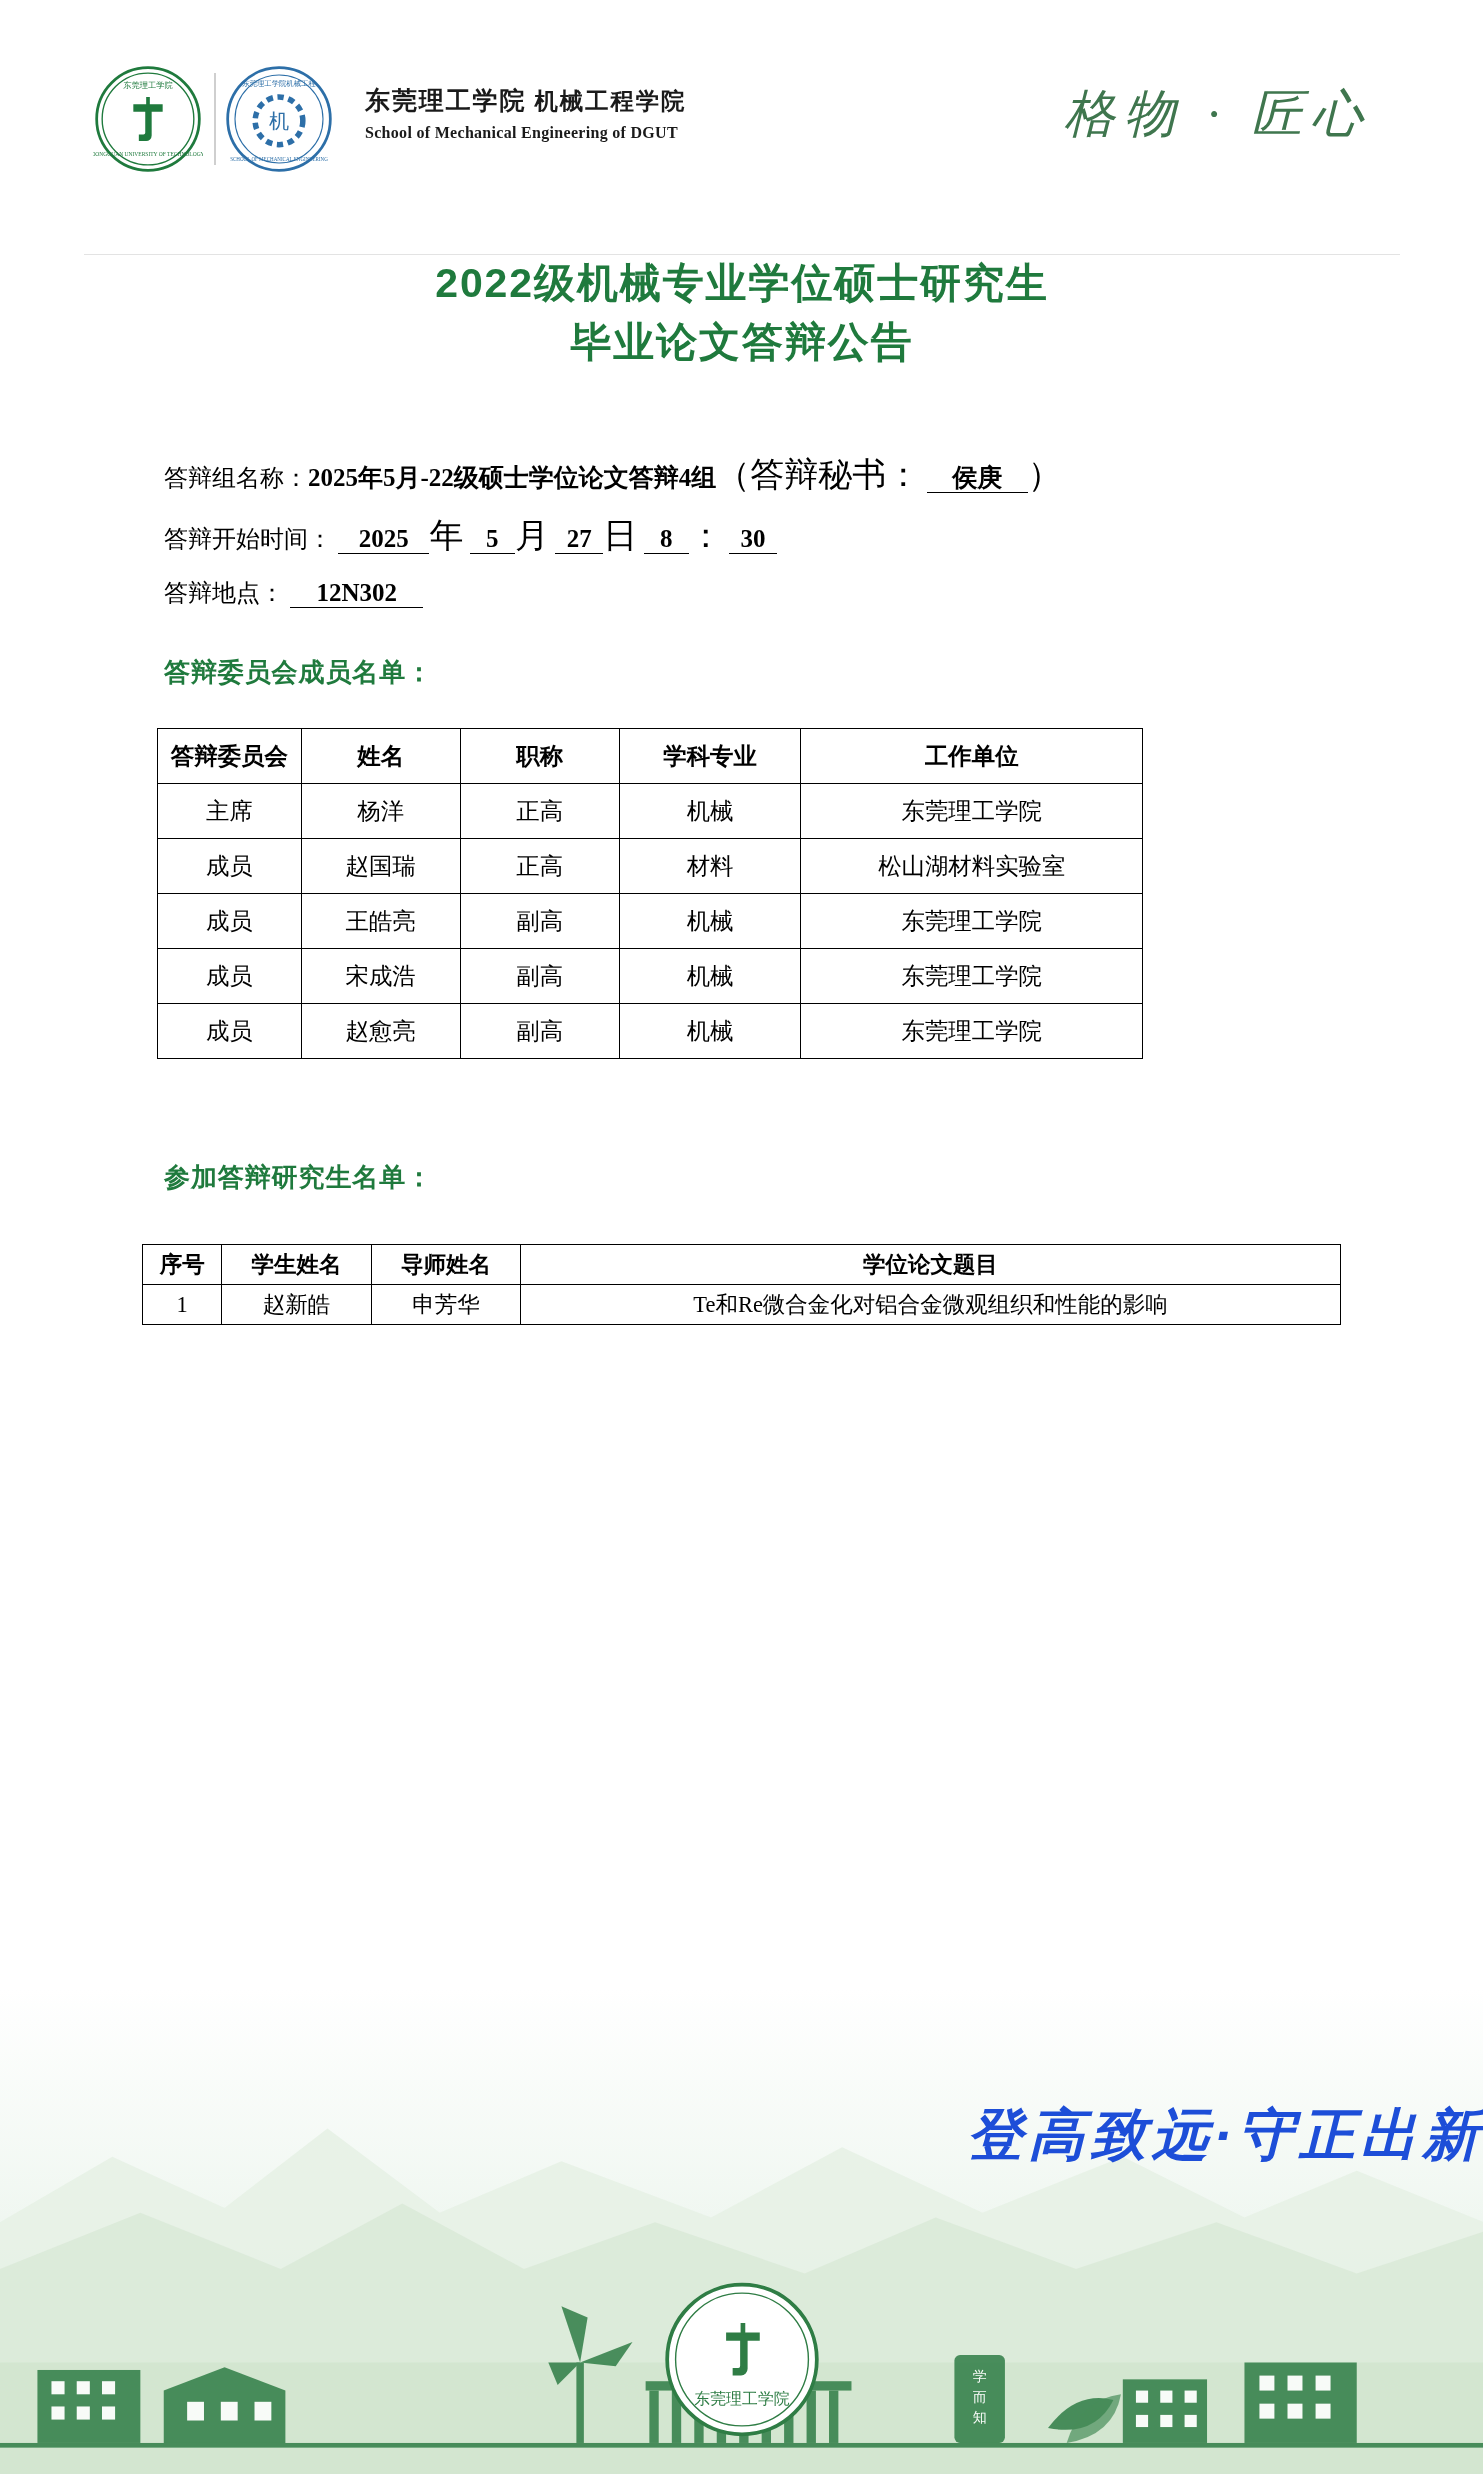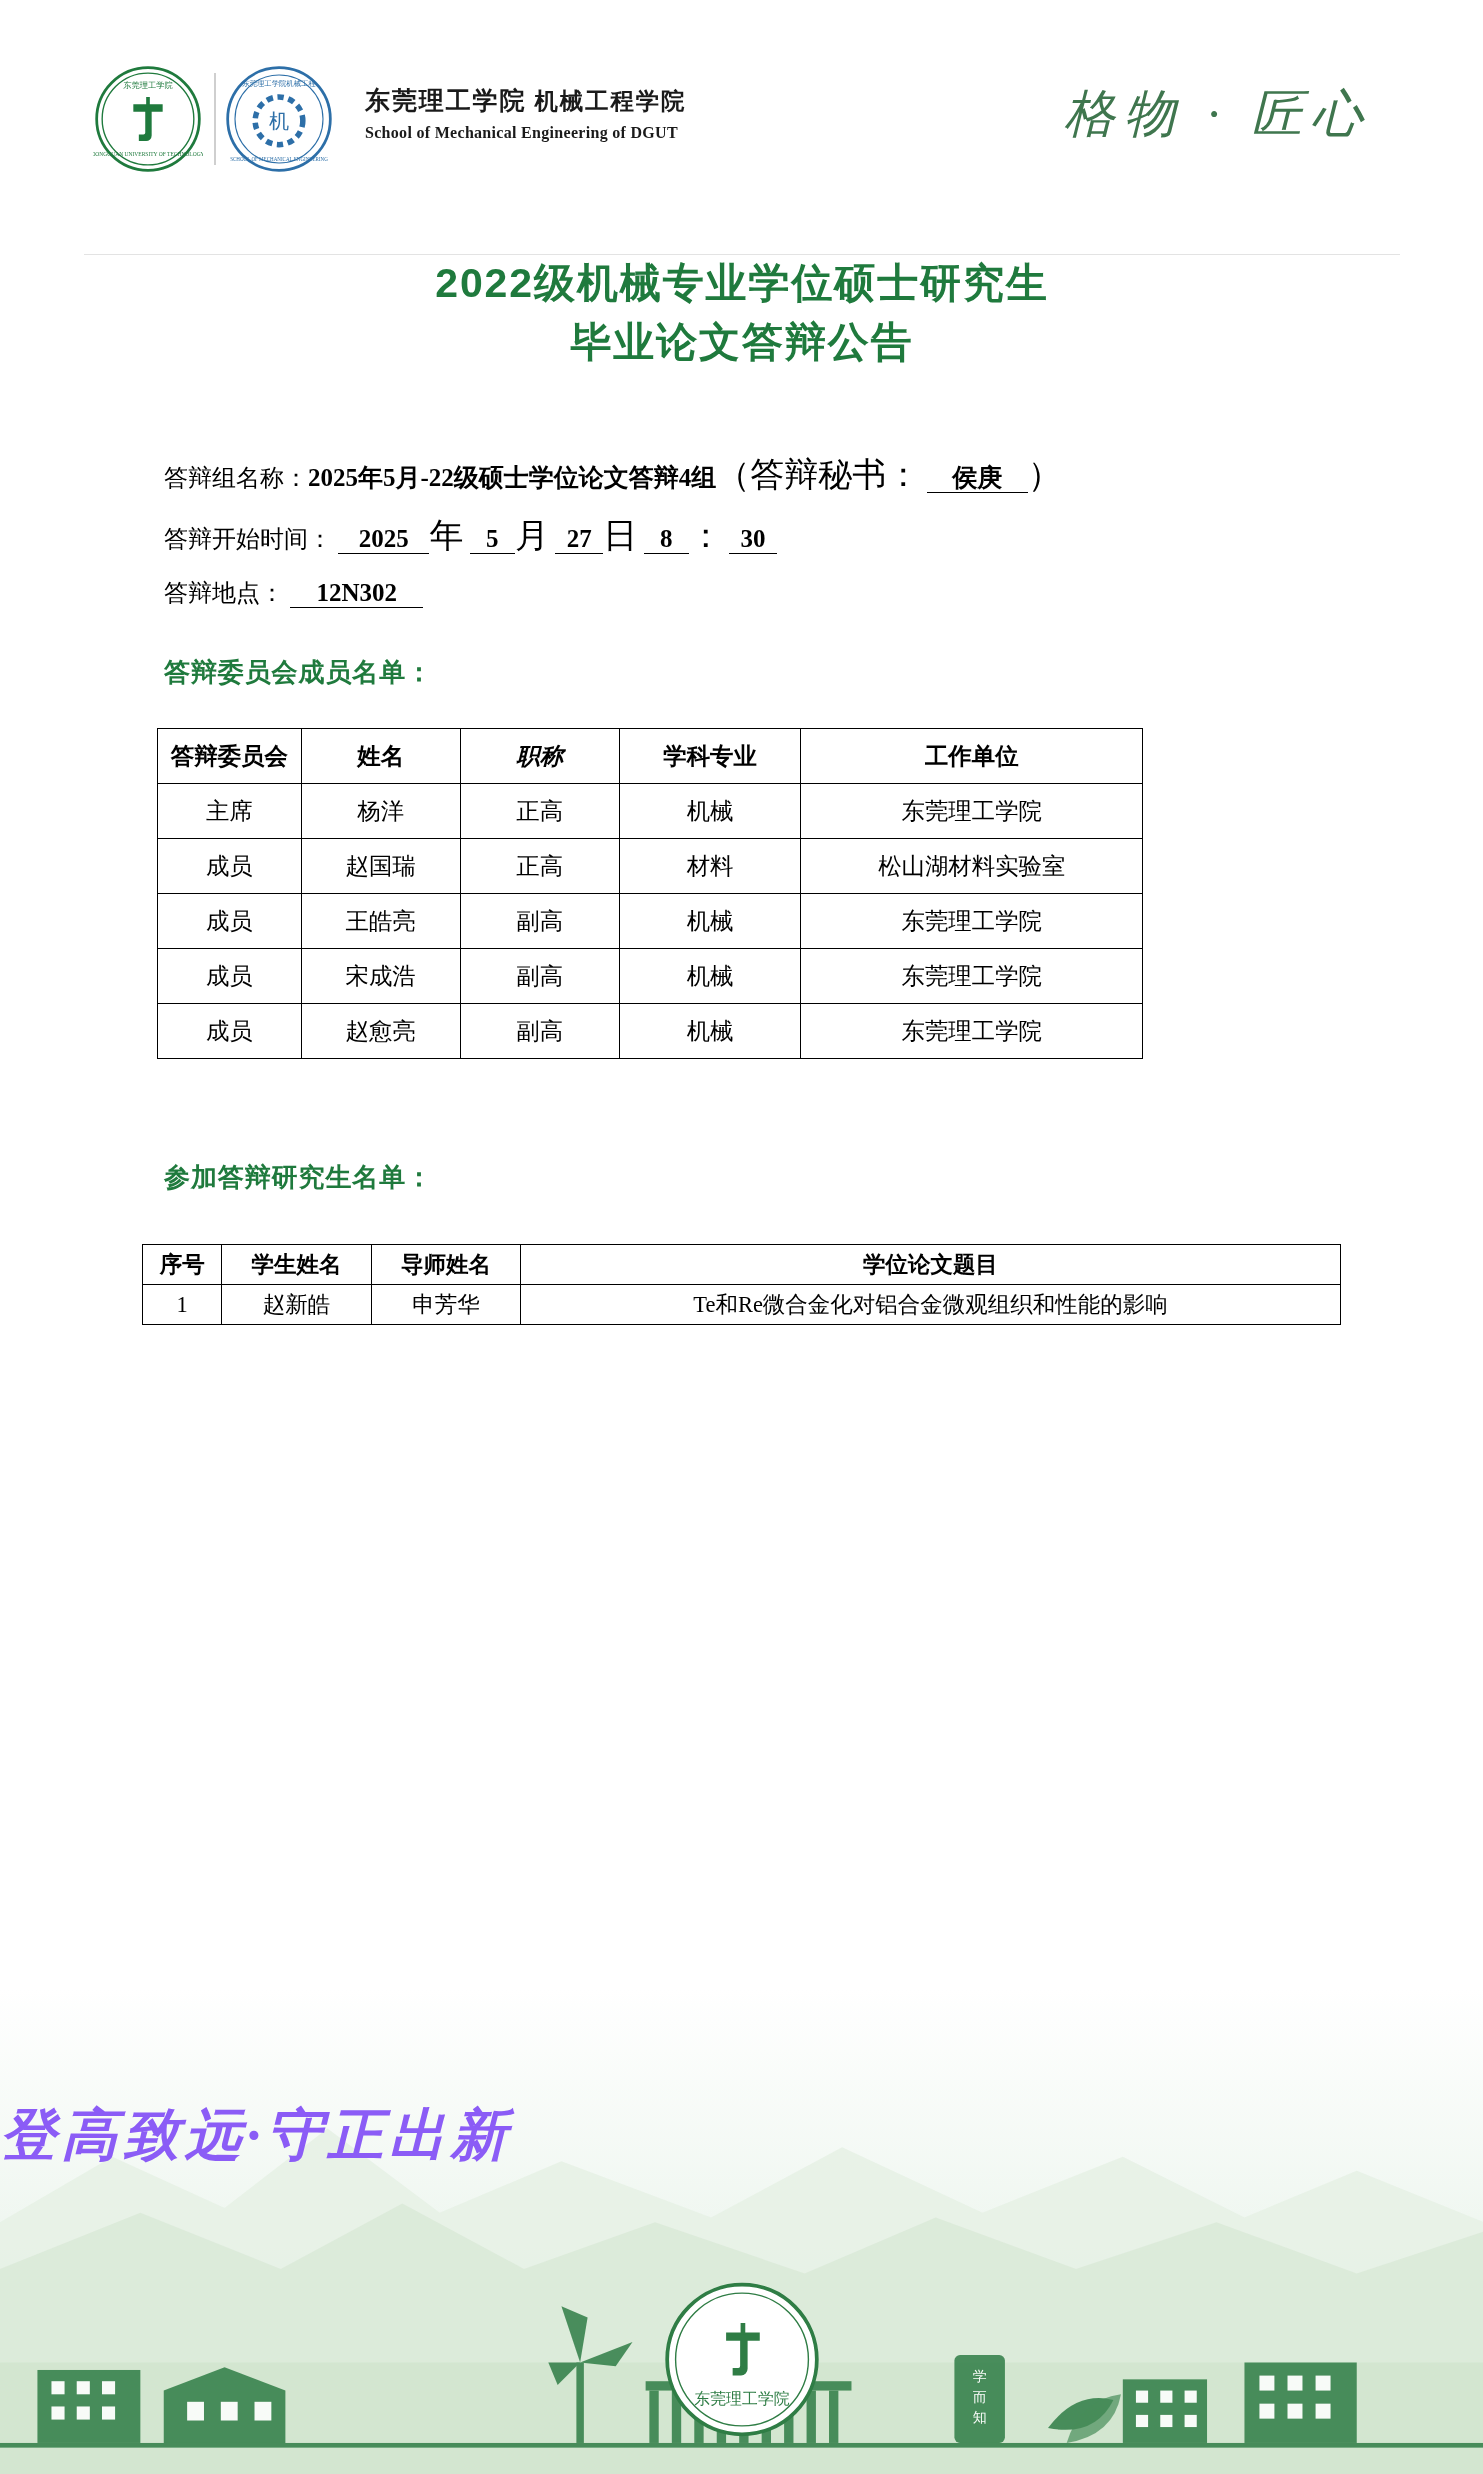--- a/index.html
+++ b/index.html
@@ -177,21 +177,21 @@
     top: 728px;
     left: 157px;
     width: 986px;
   }
   #committee-table th, #committee-table td {
     height: 52px;
     font-size: 23.4px;
   }
   #committee-table .c0 { width: 168px; }
   #committee-table .c1 { width: 187px; }
-  #committee-table .c2 { width: 187px; font-style: italic; }
+  #committee-table .c2 { width: 187px; }
   #committee-table .c3 { width: 215px; }
   #committee-table .c4 { width: 412px; }
 
   #students-table {
     top: 1244px;
     left: 142px;
     width: 1199px;
   }
   #students-table th, #students-table td {
     height: 37px;
@@ -209,27 +209,27 @@
     bottom: 0;
     width: 1484px;
     height: 487px;
     overflow: hidden;
   }
   .footer-slogan {
     position: absolute;
     left: 0;
     right: 0;
     top: 110px;
-    text-align: left;
-    font-family: Liberation Serif, serif;
+    text-align: right;
+    font-family: Liberation Sans, sans-serif;
     font-style: italic;
     font-weight: bold;
     font-size: 56px;
     letter-spacing: 5.6px;
-    color: #8b5cf6;
+    color: #1d4ed8;
     z-index: 5;
   }
   .footer-badge {
     position: absolute;
     left: 50%;
     transform: translateX(-50%);
     bottom: 36px;
     width: 159px;
     height: 159px;
     z-index: 6;

